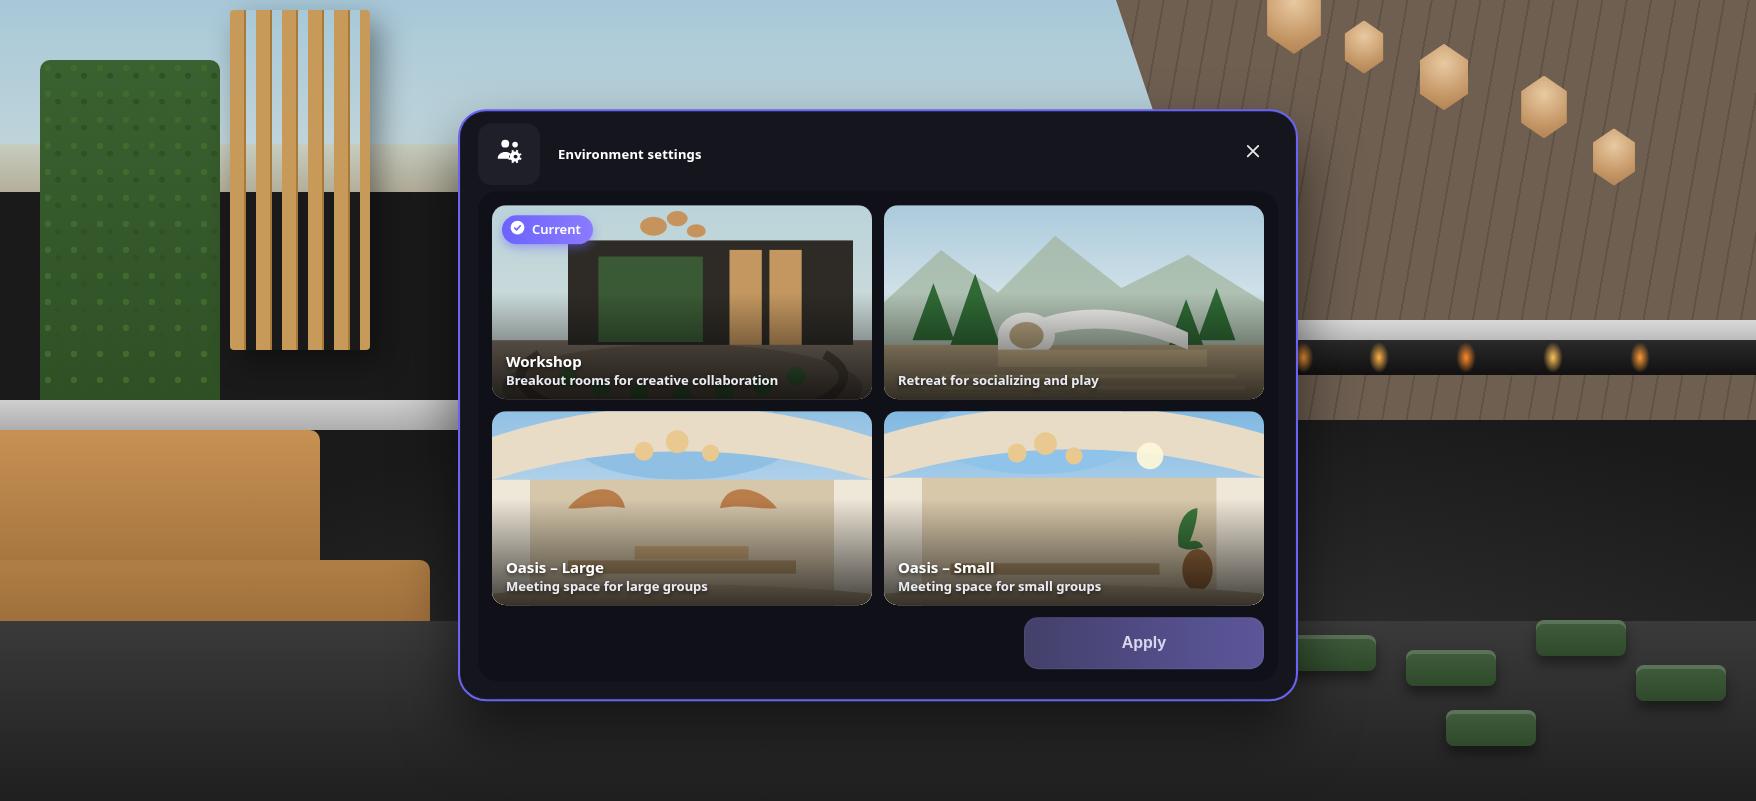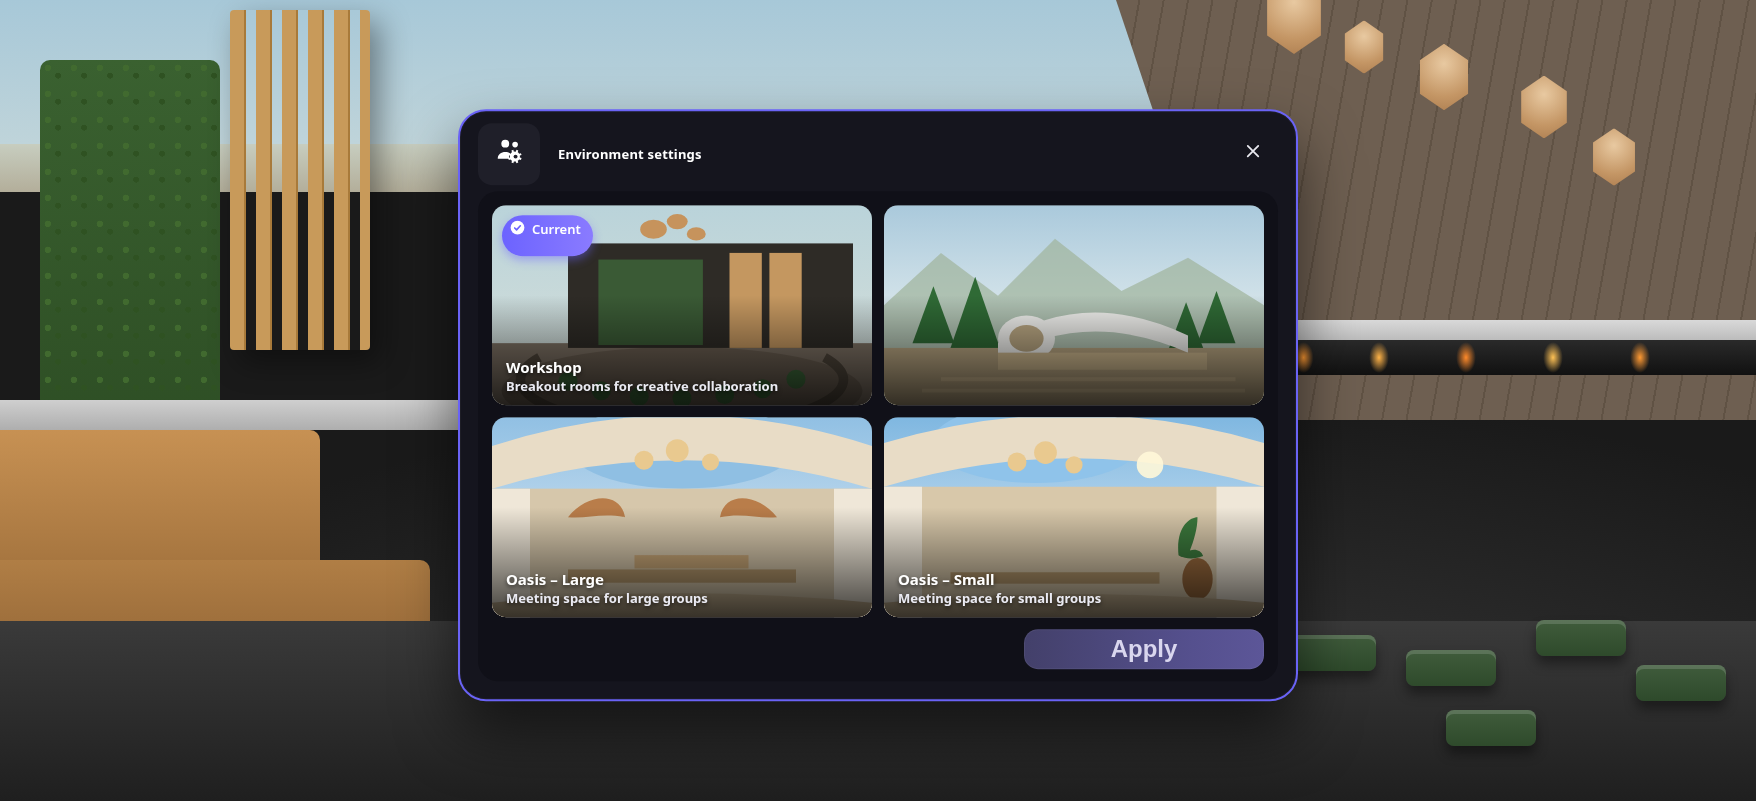--- a/index.html
+++ b/index.html
@@ -109,32 +109,32 @@
       background:#333; color:#fff;
     }
     .card .overlay{
       position:absolute; inset:0;
       background: linear-gradient(180deg, rgba(0,0,0,0) 45%, rgba(0,0,0,.72) 100%);
       pointer-events:none;
     }
     .card .badge{
       position:absolute; top:10px; left:10px; display:flex; align-items:center; gap:7px;
       background: linear-gradient(90deg,#6c63ff,#8a7bff);
-      color:#fff; font-size:13px; font-weight:600; padding:5px 12px 17px 8px; border-radius:999px;
+      color:#fff; font-size:13px; font-weight:600; padding:5px 12px 5px 8px; border-radius:999px;
       box-shadow: 0 4px 10px rgba(108,99,255,.45);
     }
     .card .badge svg{width:15px;height:15px;}
     .card .caption{
       position:absolute; left:14px; right:14px; bottom:10px; text-shadow:0 2px 4px rgba(0,0,0,.6);
     }
     .card .caption .name{ font-size:15px; font-weight:700; line-height:1.25;}
     .card .caption .desc{ font-size:13px; font-weight:700; color:#eaeaf2;}
     .footer{ display:flex; justify-content:flex-end;}
     .apply-btn{
-      width:240px; height:40px; border:none; border-radius:14px; font-size:24px; font-weight:600;
+      width:240px; height:52px; border:none; border-radius:14px; font-size:16px; font-weight:600;
       color:#d9d6ee; cursor:pointer;
       background: linear-gradient(90deg,#43406a 0%, #55508e 70%, #5c5698 100%);
       box-shadow: inset 0 0 0 1px rgba(255,255,255,.06);
     }
 
     
     .thumb{ position:absolute; inset:0; }
     .thumb svg{ width:100%; height:100%; display:block; }
   </style>
 </head>
@@ -265,20 +265,21 @@
                 <rect x="120" y="160" width="220" height="18" fill="#d0ba90"></rect>
               </g>
             <g stroke="#cdb890" stroke-width="4">
                 <path d="M40 200 H380"></path>
                 <path d="M60 188 H370"></path>
               </g>
           </svg>
         </div>
         <div class="overlay"></div>
         <div class="caption">
+          <div class="desc">Retreat for socializing and play</div>
         </div>
       </div>
 
       <div class="card">
         <div class="thumb">
           <svg viewBox="0 0 400 220" preserveAspectRatio="xMidYMid slice">
             <defs>
                 <linearGradient id="skyO1" x1="0" x2="0" y1="0" y2="1">
                   <stop offset="0" stop-color="#8fbfe3"></stop>
                   <stop offset="1" stop-color="#e5eef5"></stop>

